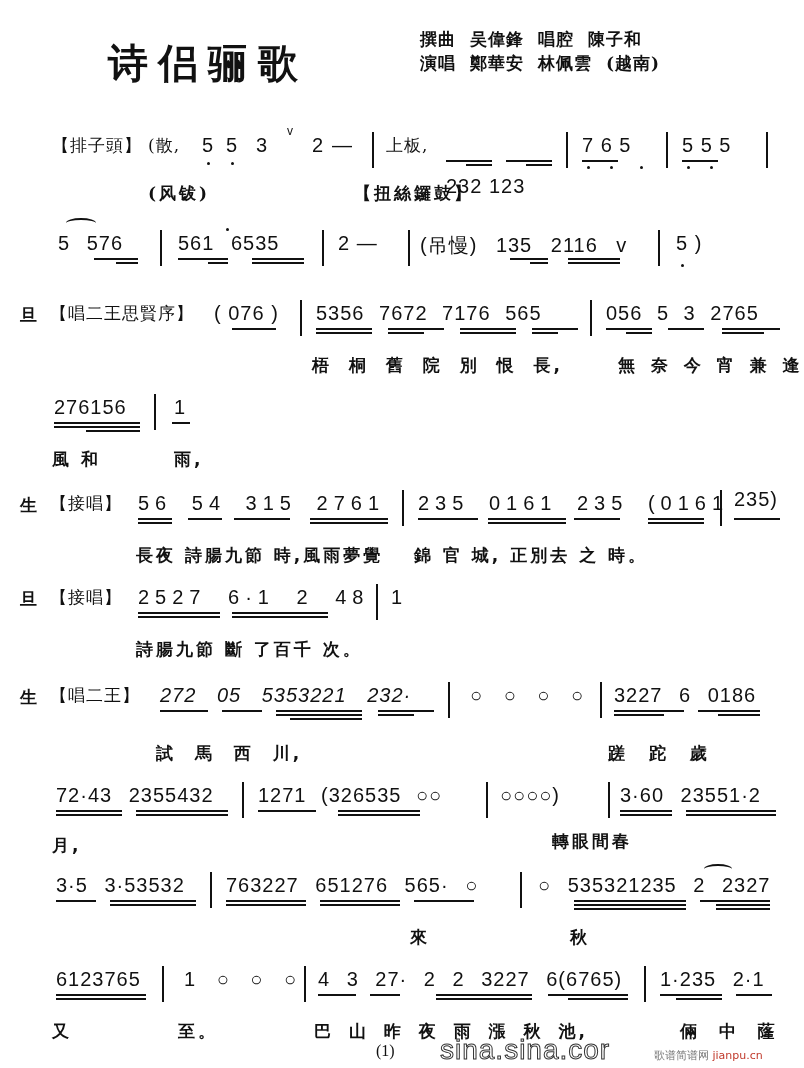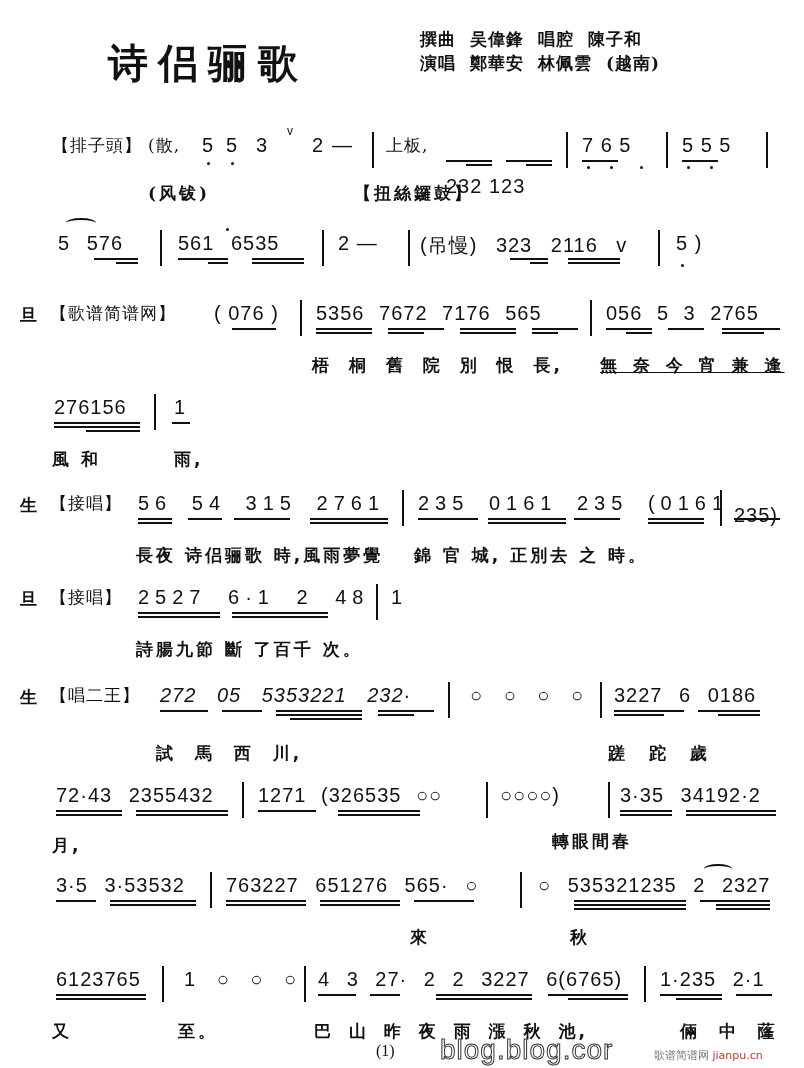--- a/index.html
+++ b/index.html
@@ -74,54 +74,54 @@
   <div class="bar" style="left:160px; top:2px;"></div>
   <span class="notes" style="left:178px; top:4px; word-spacing:10px;">561  6535</span>
   <span class="dot" style="left:226px; top:0px;"></span>
   <div class="ul" style="left:178px; top:30px; width:50px;"></div>
   <div class="ul" style="left:208px; top:34px; width:20px;"></div>
   <div class="ul" style="left:252px; top:30px; width:52px;"></div>
   <div class="ul" style="left:252px; top:34px; width:52px;"></div>
   <div class="bar" style="left:322px; top:2px;"></div>
   <span class="notes" style="left:338px; top:4px;">2 —</span>
   <div class="bar" style="left:408px; top:2px;"></div>
-  <span class="notes" style="left:420px; top:4px; word-spacing:12px;">(吊慢) 323  2116 v</span>
+  <span class="notes" style="left:420px; top:4px; word-spacing:12px;">(吊慢) 135  2116 v</span>
   <div class="ul" style="left:510px; top:30px; width:38px;"></div>
   <div class="ul" style="left:530px; top:34px; width:18px;"></div>
   <div class="ul" style="left:568px; top:30px; width:52px;"></div>
   <div class="ul" style="left:568px; top:34px; width:52px;"></div>
   <div class="bar" style="left:658px; top:2px;"></div>
   <span class="notes" style="left:676px; top:4px;">5 )</span>
   <span class="dot" style="left:681px; top:36px;"></span>
 </div>
 
 <div class="row" style="top:298px;">
   <span class="role" style="left:20px; top:6px;">旦</span>
-  <span class="notes cn" style="left:50px; top:4px;">【歌谱简谱网】</span>
+  <span class="notes cn" style="left:50px; top:4px;">【唱二王思賢序】</span>
   <span class="notes" style="left:214px; top:4px;">( 076 )</span>
   <div class="ul" style="left:232px; top:30px; width:44px;"></div>
   <div class="bar" style="left:300px; top:2px;"></div>
   <span class="notes" style="left:316px; top:4px; word-spacing:8px;">5356  7672  7176  565</span>
   <div class="ul" style="left:316px; top:30px; width:56px;"></div>
   <div class="ul" style="left:316px; top:34px; width:56px;"></div>
   <div class="ul" style="left:388px; top:30px; width:56px;"></div>
   <div class="ul" style="left:388px; top:34px; width:36px;"></div>
   <div class="ul" style="left:460px; top:30px; width:56px;"></div>
   <div class="ul" style="left:460px; top:34px; width:56px;"></div>
   <div class="ul" style="left:532px; top:30px; width:46px;"></div>
   <div class="ul" style="left:532px; top:34px; width:26px;"></div>
   <div class="bar" style="left:590px; top:2px;"></div>
   <span class="notes" style="left:606px; top:4px; word-spacing:8px;">056  5 3  2765</span>
   <div class="ul" style="left:606px; top:30px; width:46px;"></div>
   <div class="ul" style="left:626px; top:34px; width:26px;"></div>
   <div class="ul" style="left:668px; top:30px; width:36px;"></div>
   <div class="ul" style="left:722px; top:30px; width:58px;"></div>
   <div class="ul" style="left:722px; top:34px; width:42px;"></div>
   <span class="lyric" style="left:312px; top:56px; word-spacing:8px;">梧 桐  舊  院 別 恨  長,</span>
-  <span class="lyric" style="left:600px; top:56px; word-spacing:4px;text-decoration:underline;">無 奈 今 宵 兼  逢</span>
+  <span class="lyric" style="left:618px; top:56px; word-spacing:4px;">無 奈 今 宵 兼  逢</span>
 </div>
 
 <div class="row" style="top:392px;">
   <span class="notes" style="left:54px; top:4px;">276156</span>
   <div class="ul" style="left:54px; top:30px; width:86px;"></div>
   <div class="ul" style="left:54px; top:34px; width:86px;"></div>
   <div class="ul" style="left:86px; top:38px; width:54px;"></div>
   <div class="bar" style="left:154px; top:2px;"></div>
   <span class="notes" style="left:174px; top:4px;">1</span>
   <div class="ul" style="left:172px; top:30px; width:18px;"></div>
@@ -141,23 +141,23 @@
   <div class="ul" style="left:310px; top:34px; width:78px;"></div>
   <div class="bar" style="left:402px; top:2px;"></div>
   <span class="notes" style="left:418px; top:4px; word-spacing:8px; letter-spacing:6px;">235  0161  235  (0161</span>
   <div class="ul" style="left:418px; top:30px; width:60px;"></div>
   <div class="ul" style="left:488px; top:30px; width:78px;"></div>
   <div class="ul" style="left:488px; top:34px; width:78px;"></div>
   <div class="ul" style="left:574px; top:30px; width:46px;"></div>
   <div class="ul" style="left:648px; top:30px; width:56px;"></div>
   <div class="ul" style="left:648px; top:34px; width:56px;"></div>
   <div class="bar" style="left:720px; top:2px;"></div>
-  <span class="notes" style="left:734px; top:16px;">235)</span>
+  <span class="notes" style="left:734px; top:0;">235)</span>
   <div class="ul" style="left:734px; top:30px; width:46px;"></div>
-  <span class="lyric" style="left:136px; top:56px;">長夜 诗侣骊歌 時,風雨夢覺</span>
+  <span class="lyric" style="left:136px; top:56px;">長夜 詩腸九節 時,風雨夢覺</span>
   <span class="lyric" style="left:414px; top:56px;">錦 官 城, 正別去 之  時。</span>
 </div>
 
 <div class="row" style="top:582px;">
   <span class="role" style="left:20px; top:6px;">旦</span>
   <span class="notes cn" style="left:50px; top:4px;">【接唱】</span>
   <span class="notes" style="left:138px; top:4px; word-spacing:10px; letter-spacing:6px;">2527  6·1 2 48  1</span>
   <div class="ul" style="left:138px; top:30px; width:82px;"></div>
   <div class="ul" style="left:138px; top:34px; width:82px;"></div>
   <div class="ul" style="left:232px; top:30px; width:96px;"></div>
@@ -196,21 +196,21 @@
   <div class="ul" style="left:136px; top:30px; width:92px;"></div>
   <div class="ul" style="left:136px; top:34px; width:92px;"></div>
   <div class="bar" style="left:242px; top:2px;"></div>
   <span class="notes" style="left:258px; top:4px; word-spacing:8px;">1271 (326535  ○○</span>
   <div class="ul" style="left:258px; top:30px; width:58px;"></div>
   <div class="ul" style="left:338px; top:30px; width:82px;"></div>
   <div class="ul" style="left:338px; top:34px; width:82px;"></div>
   <div class="bar" style="left:486px; top:2px;"></div>
   <span class="notes" style="left:500px; top:4px; word-spacing:6px;">○○○○)</span>
   <div class="bar" style="left:608px; top:2px;"></div>
-  <span class="notes" style="left:620px; top:4px; word-spacing:10px;">3·35  34192·2</span>
+  <span class="notes" style="left:620px; top:4px; word-spacing:10px;">3·60  23551·2</span>
   <div class="ul" style="left:620px; top:30px; width:52px;"></div>
   <div class="ul" style="left:620px; top:34px; width:52px;"></div>
   <div class="ul" style="left:686px; top:30px; width:90px;"></div>
   <div class="ul" style="left:686px; top:34px; width:90px;"></div>
   <span class="lyric" style="left:52px; top:54px;">月,</span>
   <span class="lyric" style="left:552px; top:50px;">轉眼間春</span>
 </div>
 
 <div class="row" style="top:870px;">
   <span class="notes" style="left:56px; top:4px; word-spacing:10px;">3·5  3·53532</span>
@@ -256,16 +256,16 @@
   <div class="ul" style="left:660px; top:30px; width:62px;"></div>
   <div class="ul" style="left:676px; top:34px; width:46px;"></div>
   <div class="ul" style="left:736px; top:30px; width:36px;"></div>
   <span class="lyric" style="left:52px; top:56px;">又</span>
   <span class="lyric" style="left:178px; top:56px;">至。</span>
   <span class="lyric" style="left:314px; top:56px; word-spacing:6px;">巴 山 昨 夜  雨 漲 秋    池,</span>
   <span class="lyric" style="left:680px; top:56px; word-spacing:10px;">倆       中 蕯</span>
 </div>
 
 <div class="abs" style="left:376px; top:1042px; font-size:16px; font-family:'Liberation Serif',serif;">(1)</div>
-<div class="abs wm" style="left:440px; top:1034px;">blog.blog.cor</div>
+<div class="abs wm" style="left:440px; top:1034px;">sina.sina.cor</div>
 <div class="abs wm2" style="left:654px; top:1048px;">
   <span>歌谱简谱网</span> <b>jianpu.cn</b>
 </div>
 
 </body></html>

